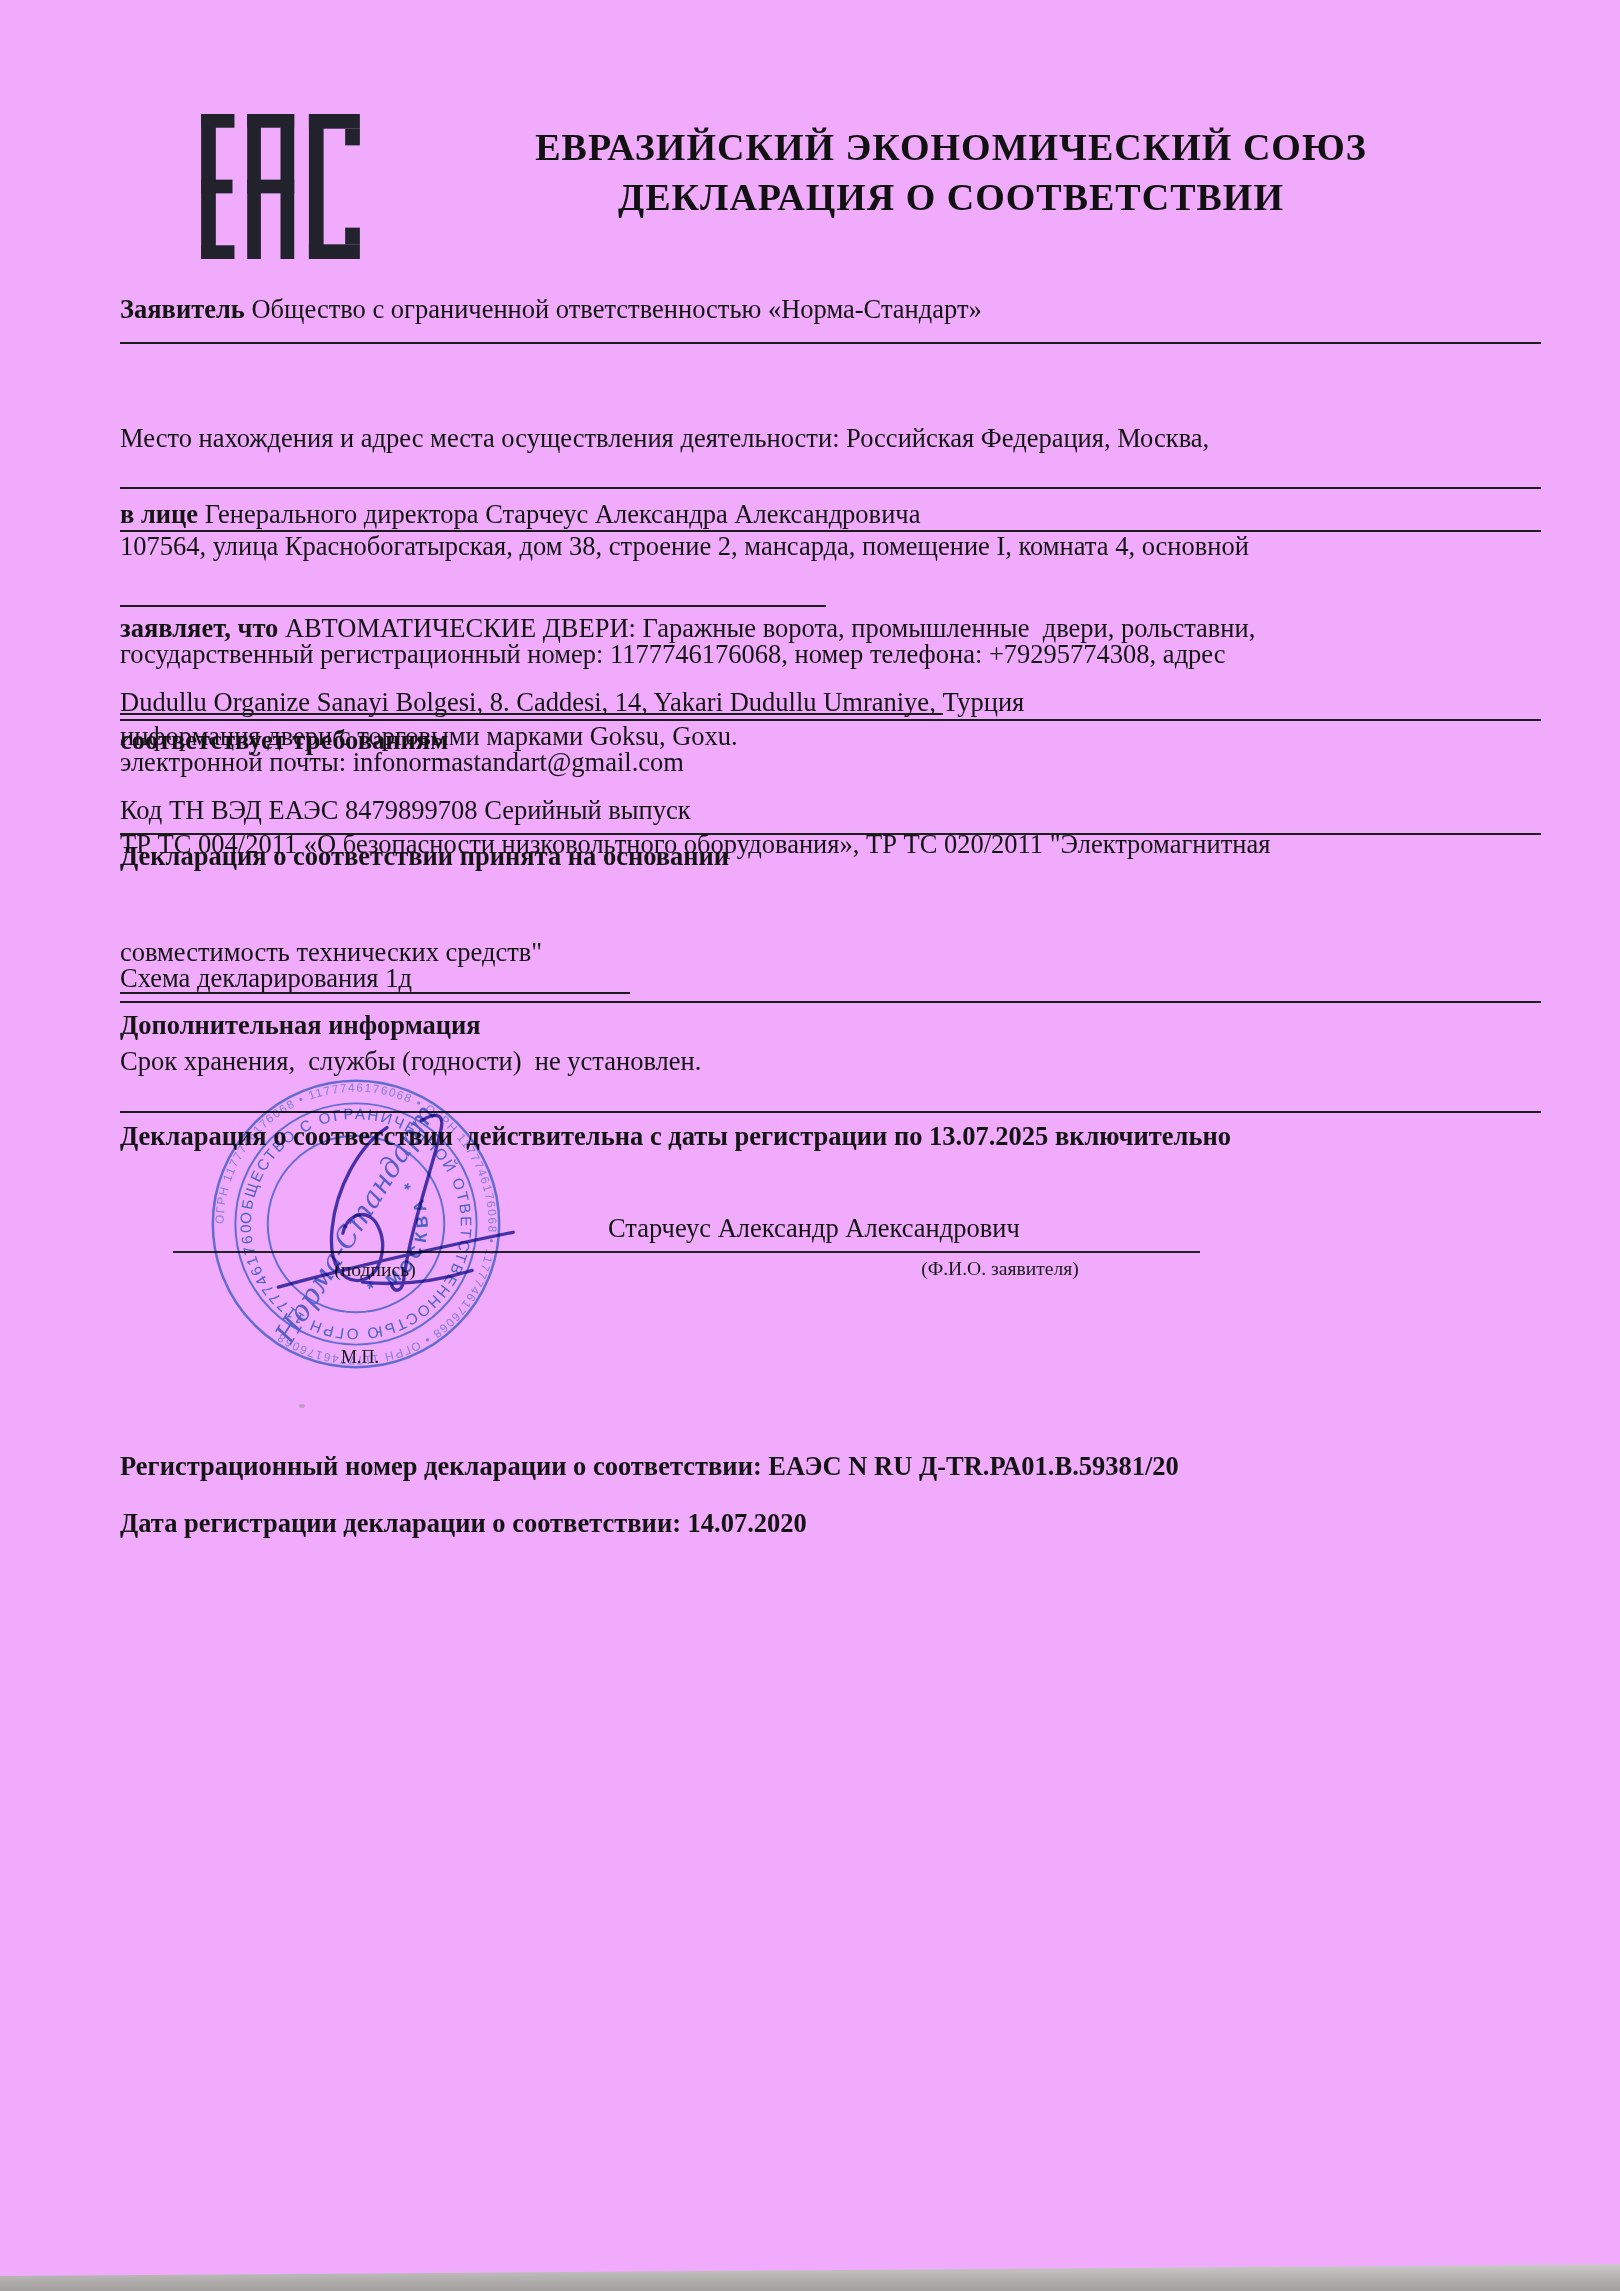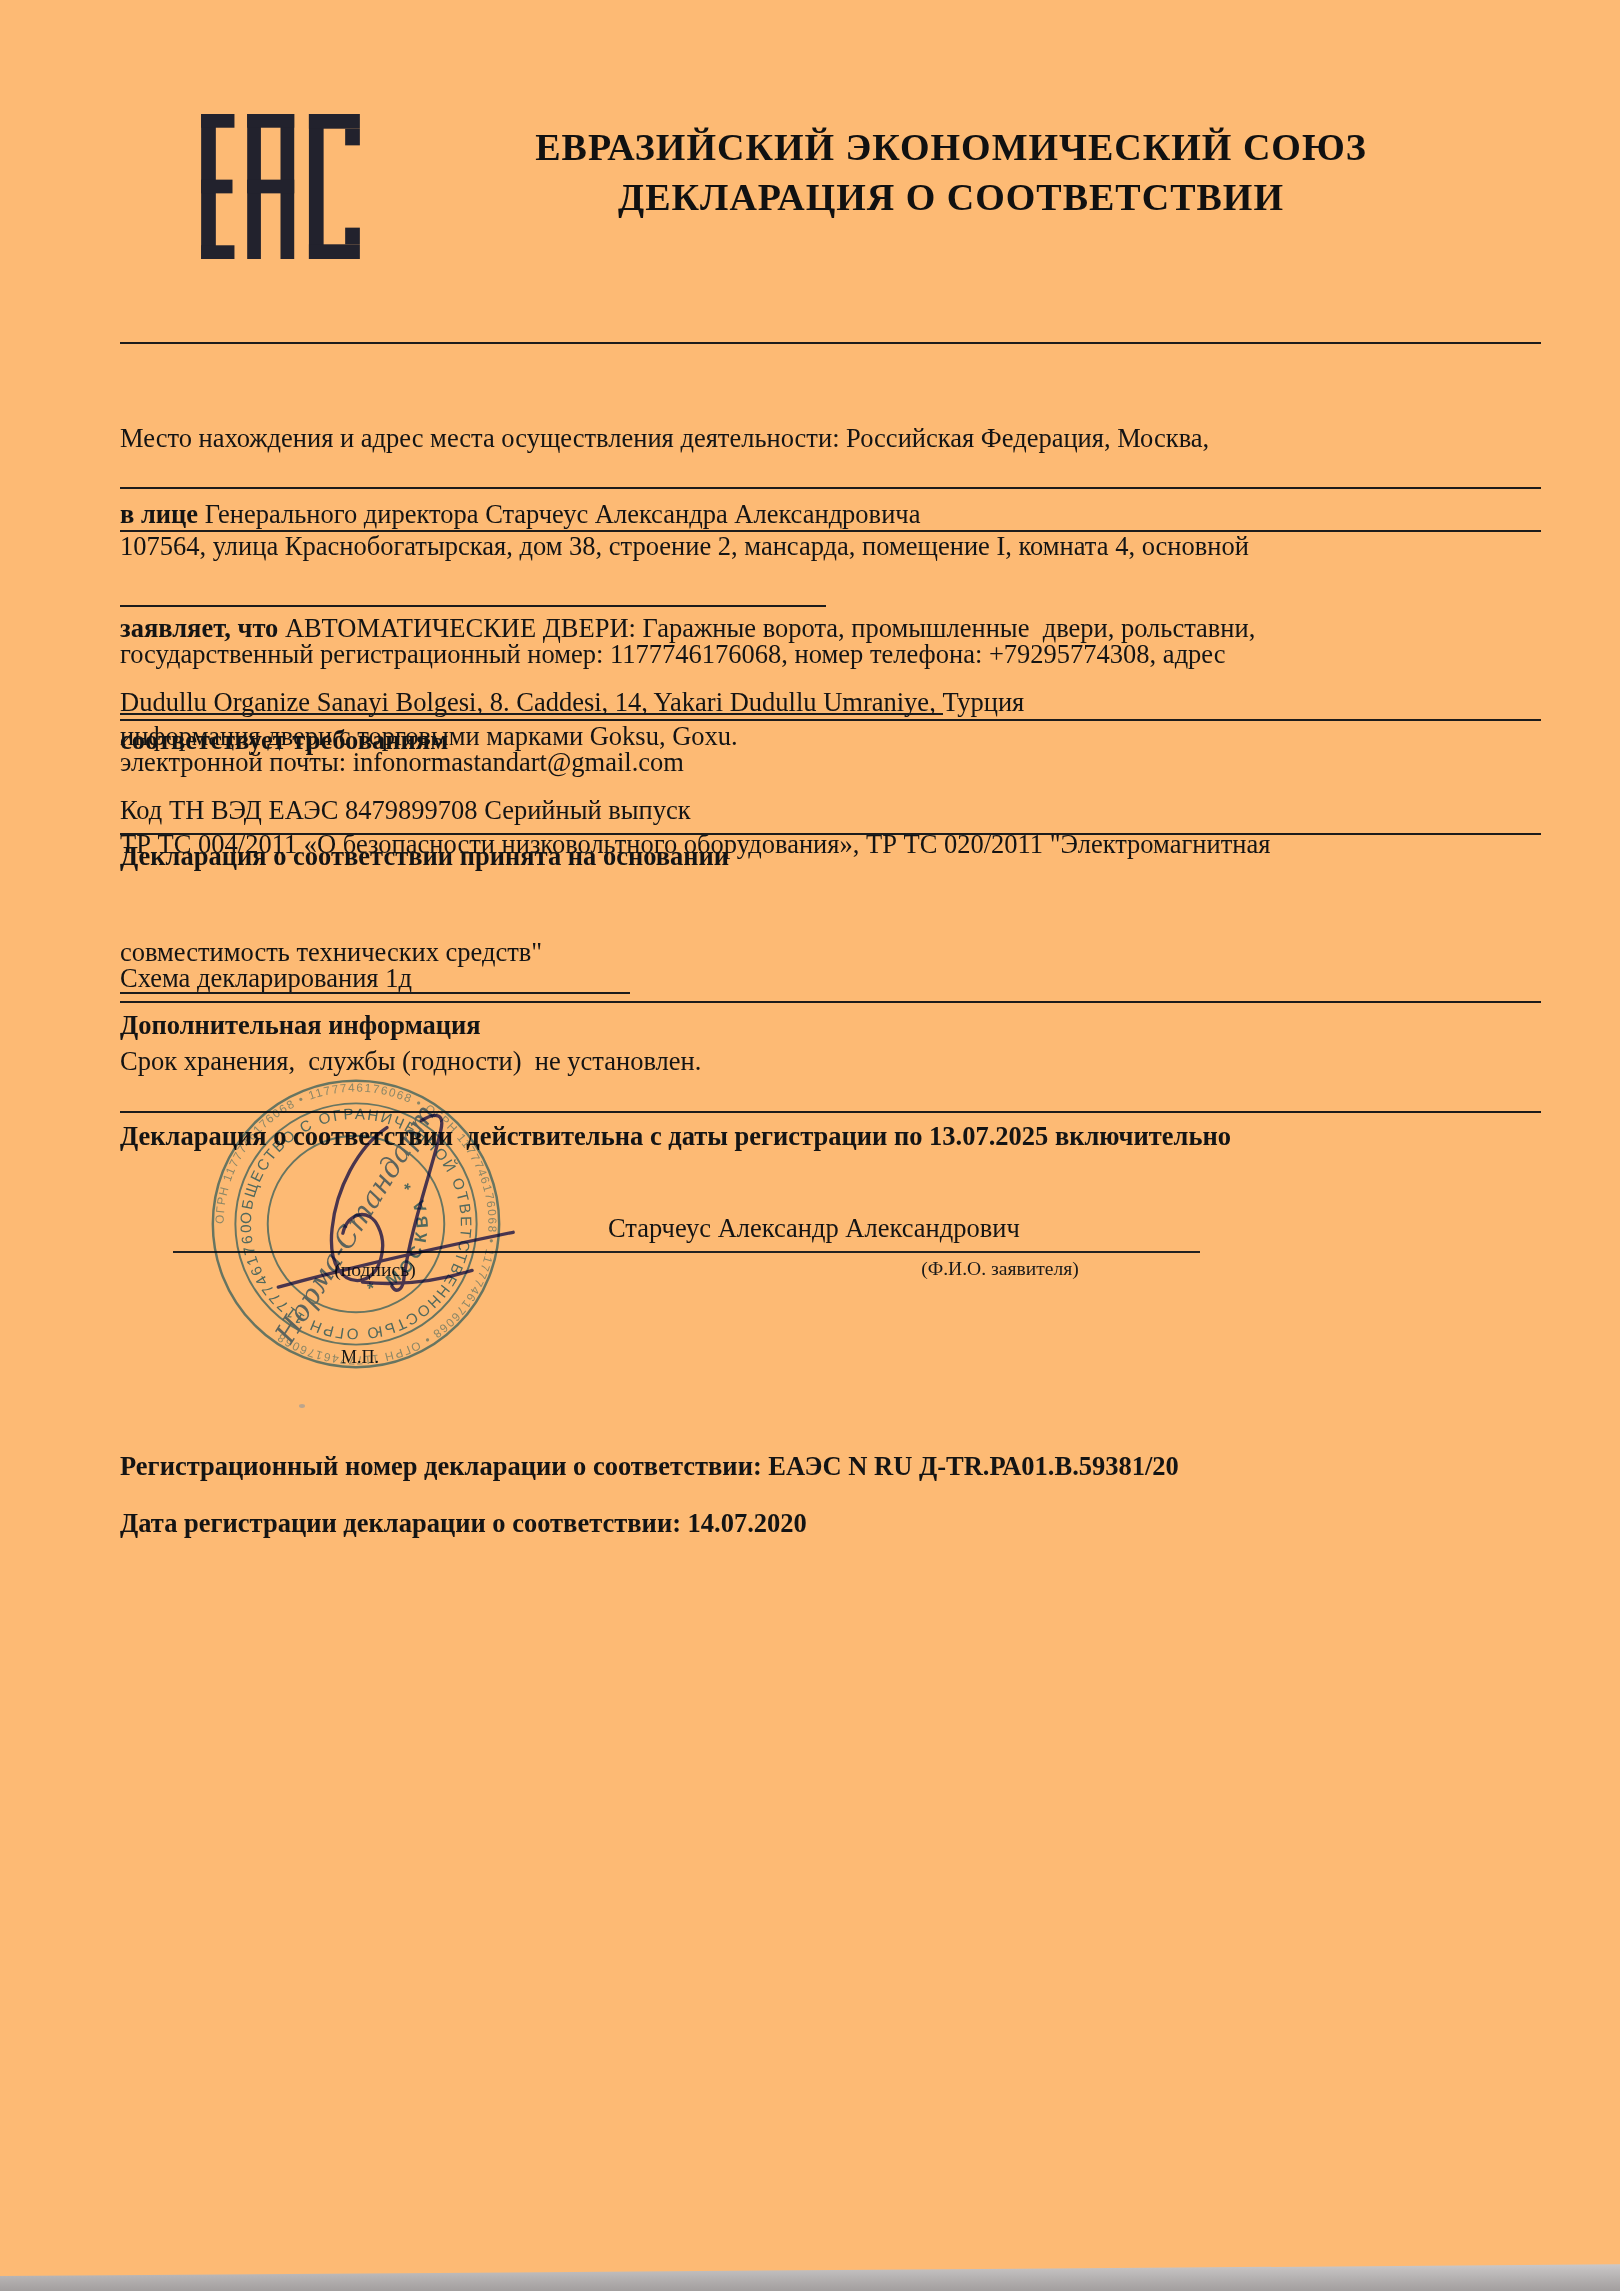--- a/index.html
+++ b/index.html
@@ -1,16 +1,16 @@
 <!DOCTYPE html>
 <html><head>
 <meta charset="utf-8">
 <style>
   html,body{margin:0;padding:0;background:#e8e8e8;}
-  .page{position:relative;width:1620px;height:2292px;background:#fdba74;overflow:hidden;
+  .page{position:relative;width:1620px;height:2292px;background:#f0abfc;overflow:hidden;
         font-family:"Liberation Serif",serif;color:#141414;}
   .abs{position:absolute;}
   .t{font-family:"Liberation Serif",serif;font-size:26.5px;line-height:36px;color:#141414;white-space:pre-wrap;}
   .b{font-weight:bold;}
   .rule{position:absolute;left:120px;width:1421px;border-top:2.9px solid #1c1c1c;}
   .rule.thin{border-top-width:2px;}
   .doc-title{position:absolute;left:363px;top:122px;width:1176px;text-align:center;
              font-weight:bold;font-size:38px;line-height:50px;letter-spacing:1px;color:#111;}
   .cap{font-size:19.6px;text-align:center;line-height:23.5px;color:#1a1a1a;}
   .name-block{position:absolute;left:608px;width:784px;}
@@ -42,20 +42,21 @@
       <rect x="110" y="133" width="52" height="15"></rect>
       <rect x="147" y="116" width="15" height="17"></rect>
     </g>
   </svg>
 
   <div class="doc-title">
     <div>ЕВРАЗИЙСКИЙ ЭКОНОМИЧЕСКИЙ СОЮЗ</div>
     <div>ДЕКЛАРАЦИЯ О СООТВЕТСТВИИ</div>
   </div>
 
+  <div class="abs t" style="left:120px;top:291px;width:1421px"><span class="b">Заявитель</span> <span>Общество с ограниченной ответственностью «Норма-Стандарт»</span></div>
 
   <div class="rule" style="top:342px"></div>
 
   <div class="abs t" style="left:120px;top:348px;width:1431px">
     <div>Место нахождения и адрес места осуществления деятельности: Российская Федерация, Москва,</div>
     <div>107564, улица Краснобогатырская, дом 38, строение 2, мансарда, помещение I, комната 4, основной</div>
     <div>государственный регистрационный номер: 1177746176068, номер телефона: +79295774308, адрес</div>
     <div>электронной почты: infonormastandart@gmail.com</div>
   </div>
 

